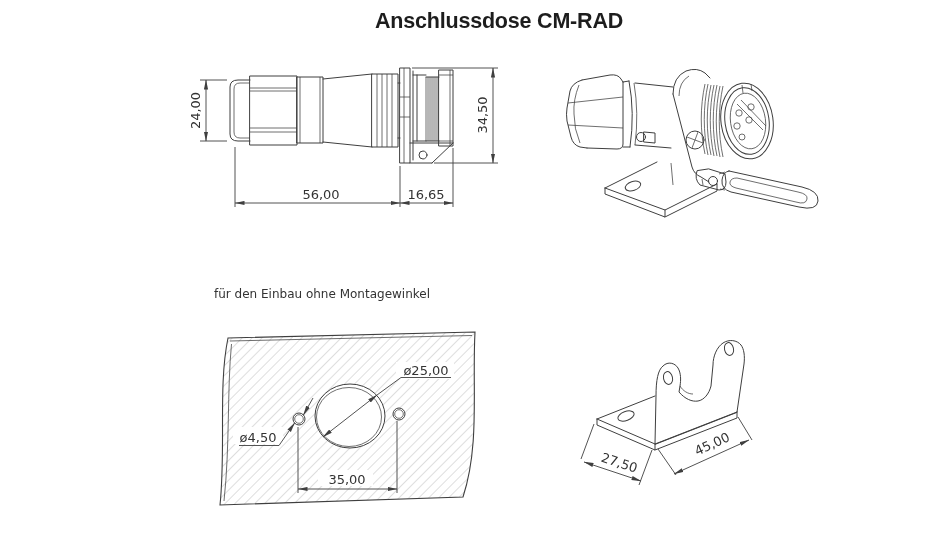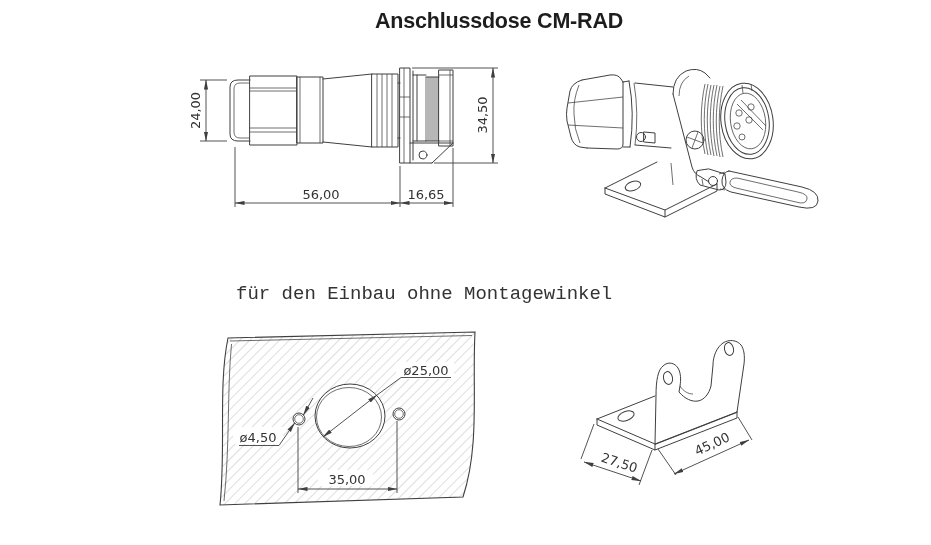--- a/index.html
+++ b/index.html
@@ -3,21 +3,21 @@
 <meta charset="utf-8">
 <style>
   :root{
     --background:#ffffff; --line:#3f3f3f; --hatch:#bdbdbd; --text:#333333; --title:#1d1d1d;
   }
   html,body{margin:0;padding:0;background:#fff;}
   .page{position:relative;width:931px;height:519px;background:var(--background);
         font-family:"DejaVu Sans",sans-serif;overflow:hidden;padding-left:24px;}
   .title{position:absolute;left:375px;top:9px;margin:0;
          font:bold 21.5px "Liberation Sans",sans-serif;letter-spacing:-0.2px;color:var(--title);}
-  .note{position:absolute;left:236px;top:284px;font-size:19px;line-height:20px;color:var(--text);font-family:Liberation Mono, monospace;}
+  .note{position:absolute;left:214px;top:284px;font-size:12px;line-height:20px;color:var(--text);}
   svg.panel{position:absolute;overflow:visible;}
   .ln{fill:none;stroke:var(--line);stroke-width:1;stroke-linejoin:round;stroke-linecap:round;}
   .lt{fill:none;stroke:var(--line);stroke-width:0.75;}
   .dim{fill:none;stroke:var(--line);stroke-width:0.9;}
   .lf{fill:var(--line);stroke:none;}
   .wf{fill:#ffffff;stroke:var(--line);stroke-width:1;}
   .wr{fill:#ffffff;stroke:none;}
   .hp{fill:url(#hatch);stroke:var(--line);stroke-width:1.1;}
   .dt{font:13px "DejaVu Sans",sans-serif;fill:var(--text);}
 </style>

